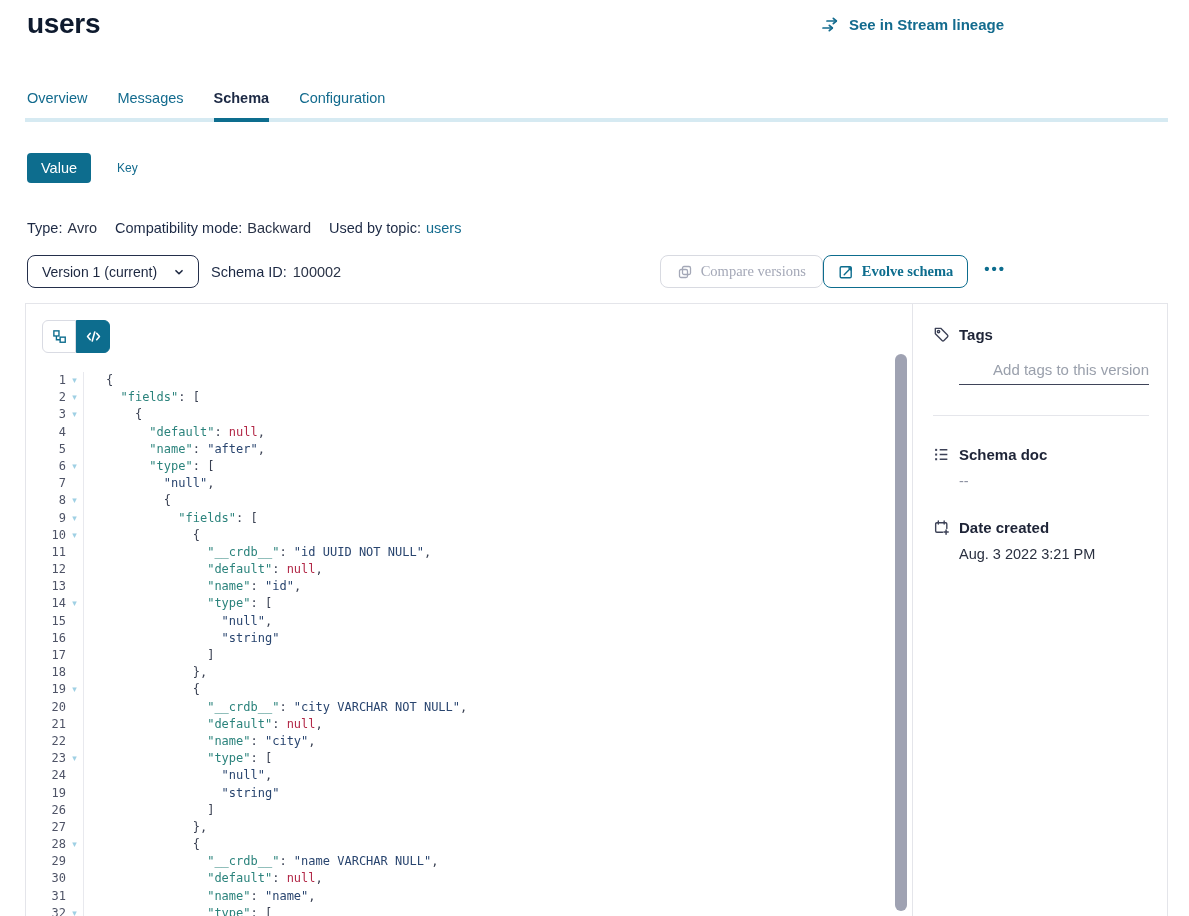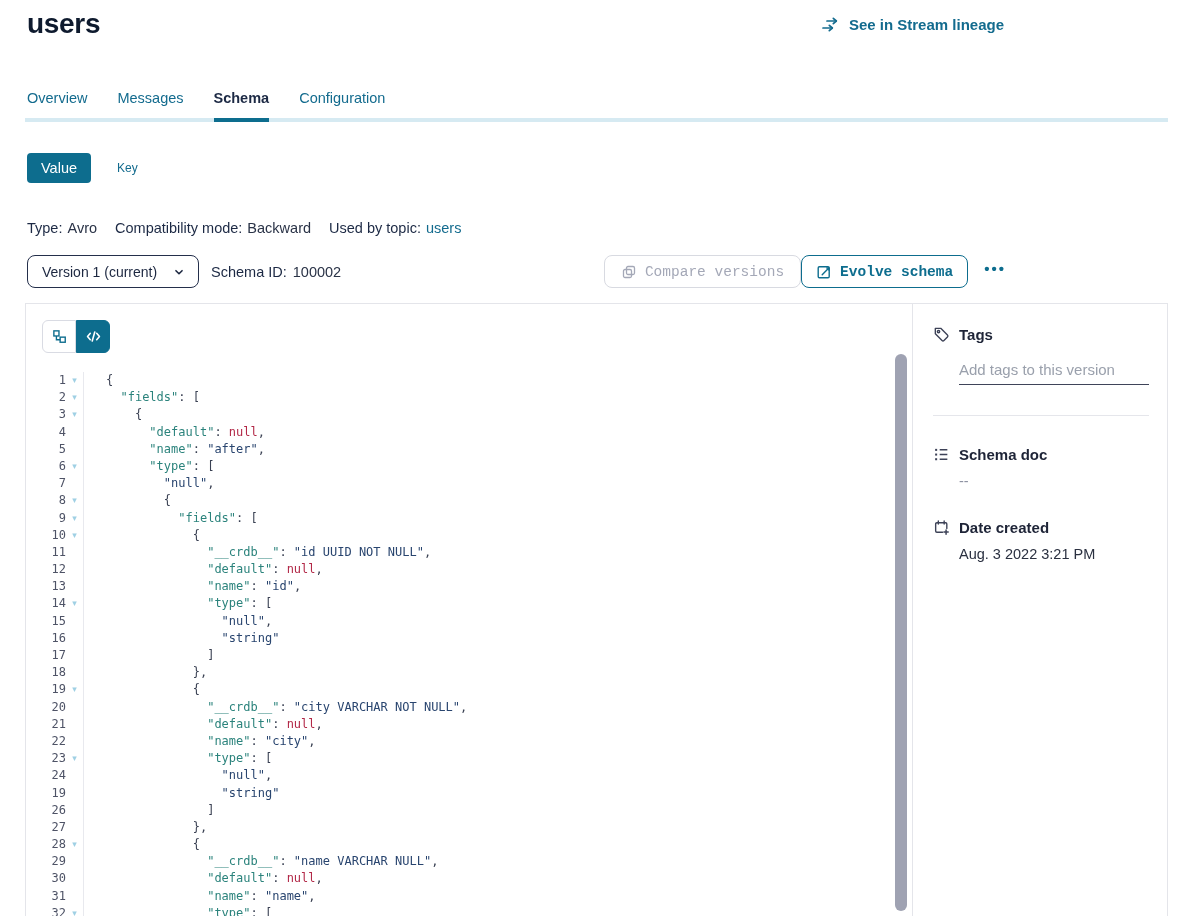--- a/index.html
+++ b/index.html
@@ -40,21 +40,21 @@
   
   .version-row { position:absolute; top:255px; left:27px; right:21px; height:33px;
                  display:flex; align-items:center;justify-content:flex-end; }
   .version-select { width:172px; height:33px; border:1px solid #242f4b; border-radius:8px;
                     display:flex; align-items:center; justify-content:space-between;
                     padding:0 12px 0 14px; font-size:14px; color:#1c2740; cursor:pointer; background:#fff; }
   .version-select svg { width:14px; height:14px; color:#1c2740; }
   .schema-id { margin-left:12px; font-size:14.5px; display:flex; gap:6px; }
   .spacer { flex:1; }
   .btn { height:33px; border-radius:8px; display:flex; align-items:center; gap:8px;
-         font-size:14.5px; background:#fff; cursor:pointer; font-family:Liberation Mono, monospace; }
+         font-size:14.5px; background:#fff; cursor:pointer; font-family:Liberation Serif, serif; }
   .btn svg { width:16px; height:16px; }
   .btn-compare { border:1px solid #d8dae1; color:#a4a8b7; padding:0 16px; cursor:default; }
   .btn-evolve { border:1px solid #0d6d8e; color:#0d6d8e; font-weight:600; padding:0 14px; }
   .more-btn { margin-left:14px; color:#0d6d8e; font-size:15px; font-weight:700; letter-spacing:2px;
               background:none; border:none; cursor:pointer; line-height:1; padding:0 2px 6px 2px; }
 
   
   .panel { position:absolute; top:303px; left:25px; width:1143px; height:640px;
            border:1px solid #e4e5ea; border-bottom:none; display:flex; background:#fff; }
   .editor-pane { position:relative; width:893px; border-right:1px solid #e4e5ea; overflow:hidden; }
@@ -80,21 +80,21 @@
 
   .scroll-thumb { position:absolute; right:5px; top:50px; width:12px; height:557px;
                   background:#9fa2b2; border-radius:6px; cursor:pointer; }
 
   
   .sidebar { flex:1; padding:22px 18px 0 20px; }
   .sb-heading { display:flex; align-items:center; gap:9px; font-size:15px; font-weight:700; color:#1e2437; }
   .sb-heading svg { width:17px; height:17px; color:#3d4257; flex:none; }
   .tags-input { display:block; margin:16px 0 0 26px; width:190px; border:none;
                 border-bottom:1.5px solid #3f4459; font-size:15px; padding:2px 0 6px 0;
-                font-family:inherit; color:#1e2437; outline:none; background:transparent; }
+                font-family:inherit; color:#1e2437; outline:none; background:transparent;text-align:right; }
   .tags-input::placeholder { color:#9aa0ac; }
   .sb-divider { margin:30px 0 0 0; border:none; border-top:1px solid #e5e6eb; }
   .sb-section { margin-top:30px; }
   .sb-value { margin:10px 0 0 26px; font-size:14.5px; color:#2a3040; }
   .sb-value.muted { color:#8f93a3; }
 </style>
 </head>
 <body>
 
 <div class="page">

